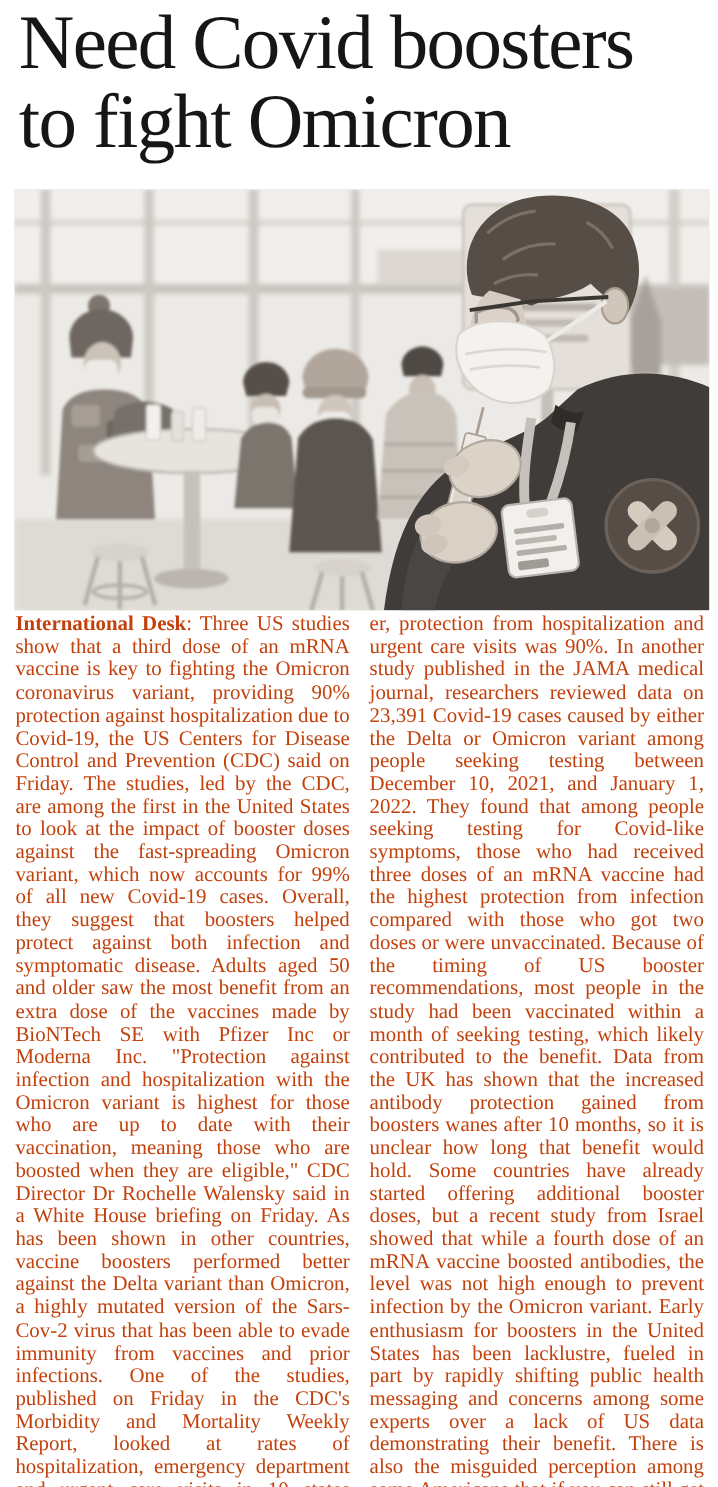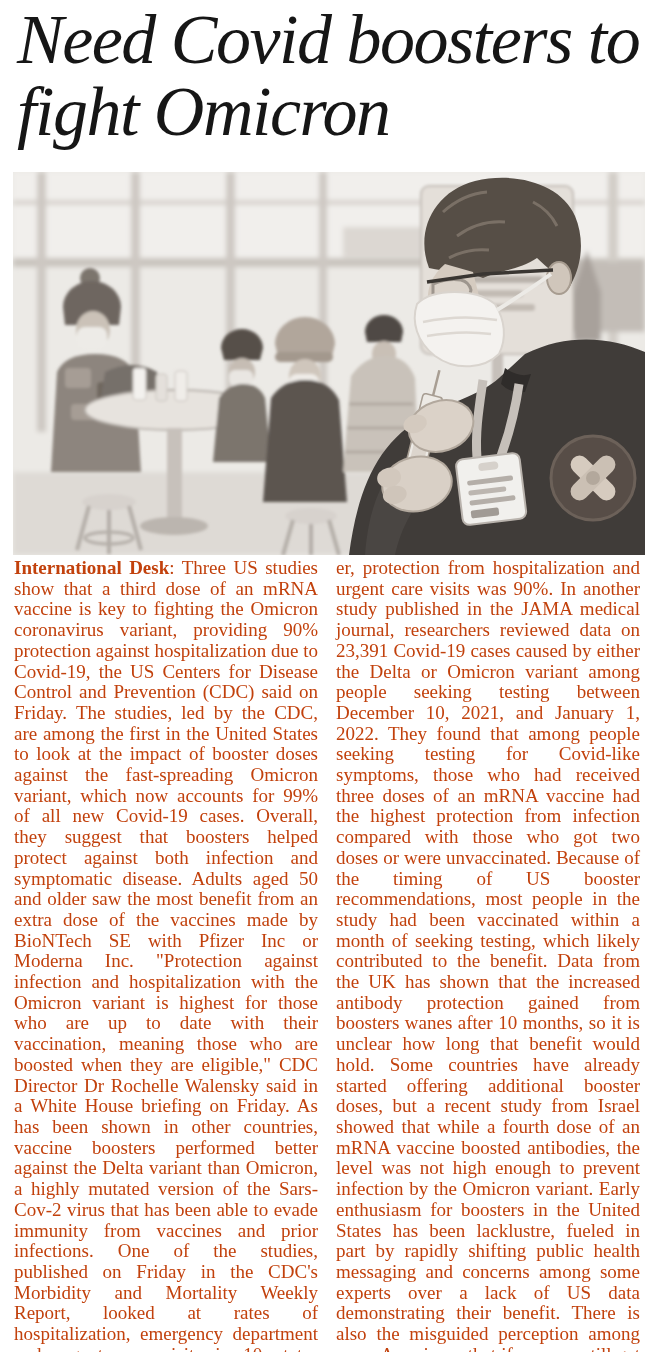--- a/index.html
+++ b/index.html
@@ -4,21 +4,21 @@
 <style>
   * { margin:0; padding:0; box-sizing:border-box; }
   html,body { background:#ffffff; }
   .page {
     position:relative; width:653px; height:1352px; background:#ffffff;
     overflow:hidden; font-family:"Liberation Serif","DejaVu Serif",serif;
   }
   .headline {
     position:absolute; left:17px; top:4px; width:626px;
     font-weight:400; font-size:70px; line-height:72px; letter-spacing:-1.5px;
-    color:#161616; font-family:"Liberation Serif","DejaVu Serif",serif;font-style:italic;
+    color:#161616; font-family:"Liberation Serif","DejaVu Serif",serif;
   }
   .photo {
     position:absolute; left:13px; top:172px; width:632px; height:383px;
     overflow:hidden; background:#eceae6;
   }
   .photo svg { display:block; }
   .body-cols {
     position:absolute; left:14px; top:558px; width:626px; height:790px;
     display:flex; gap:18px;
   }

